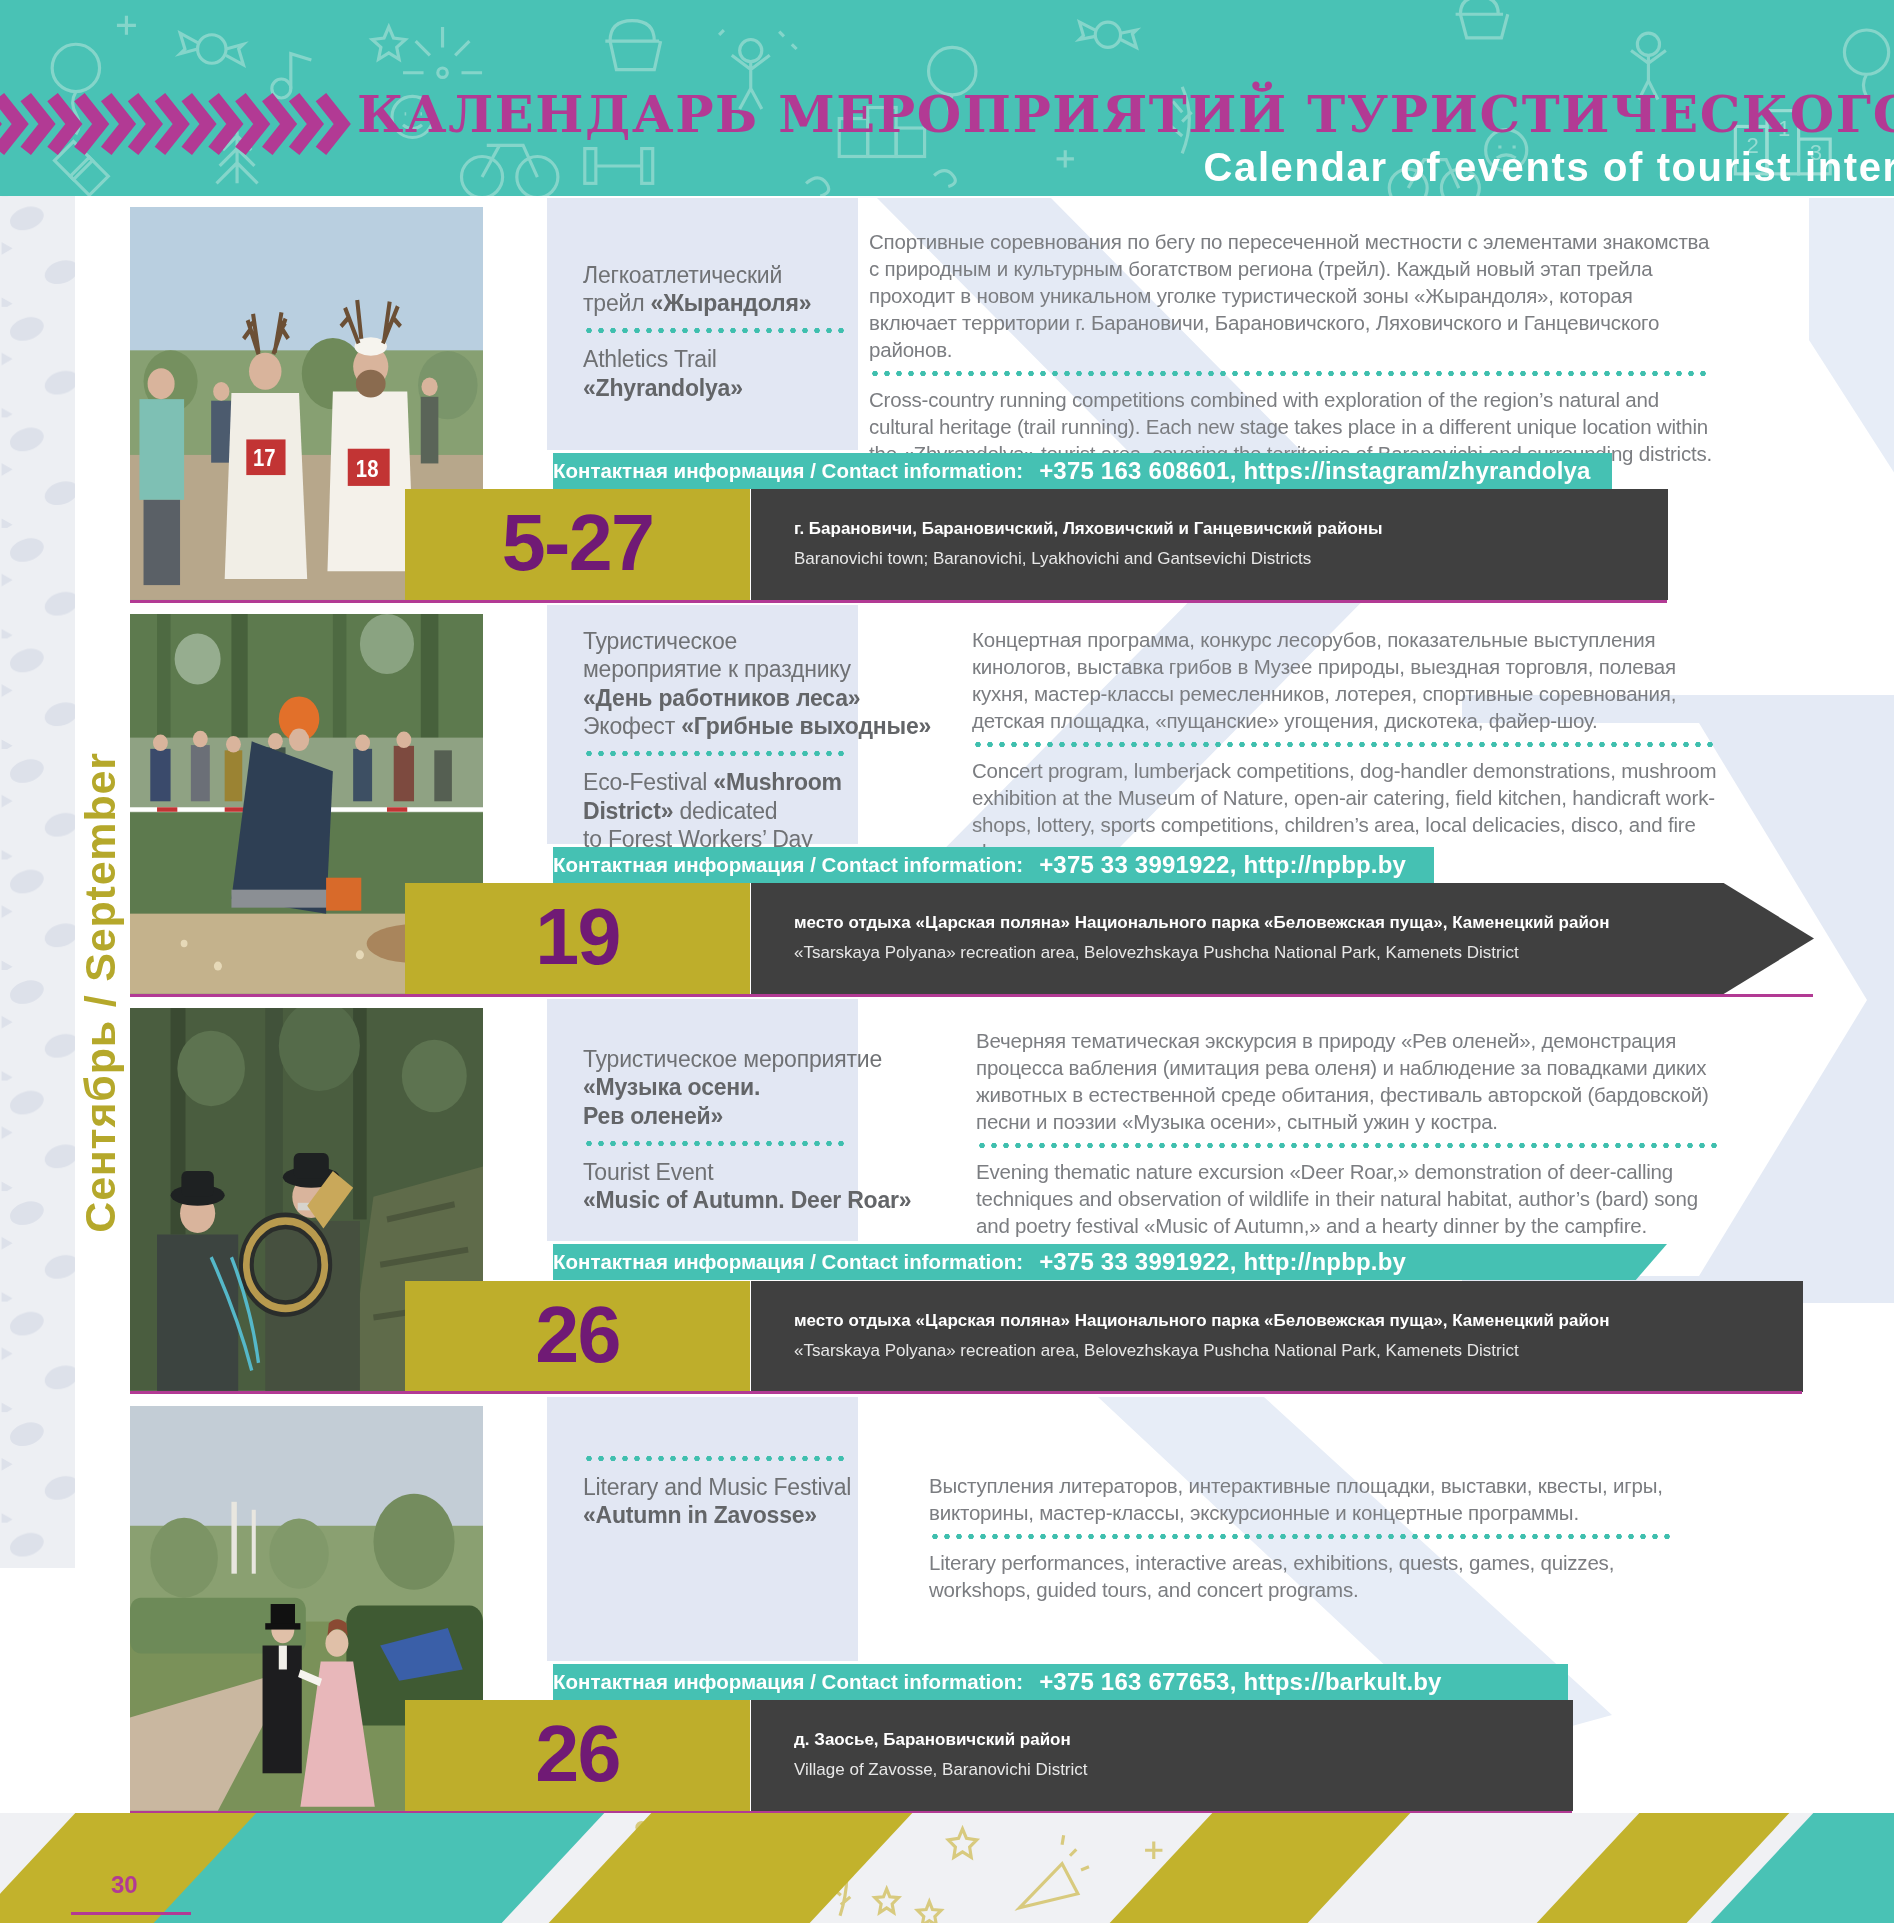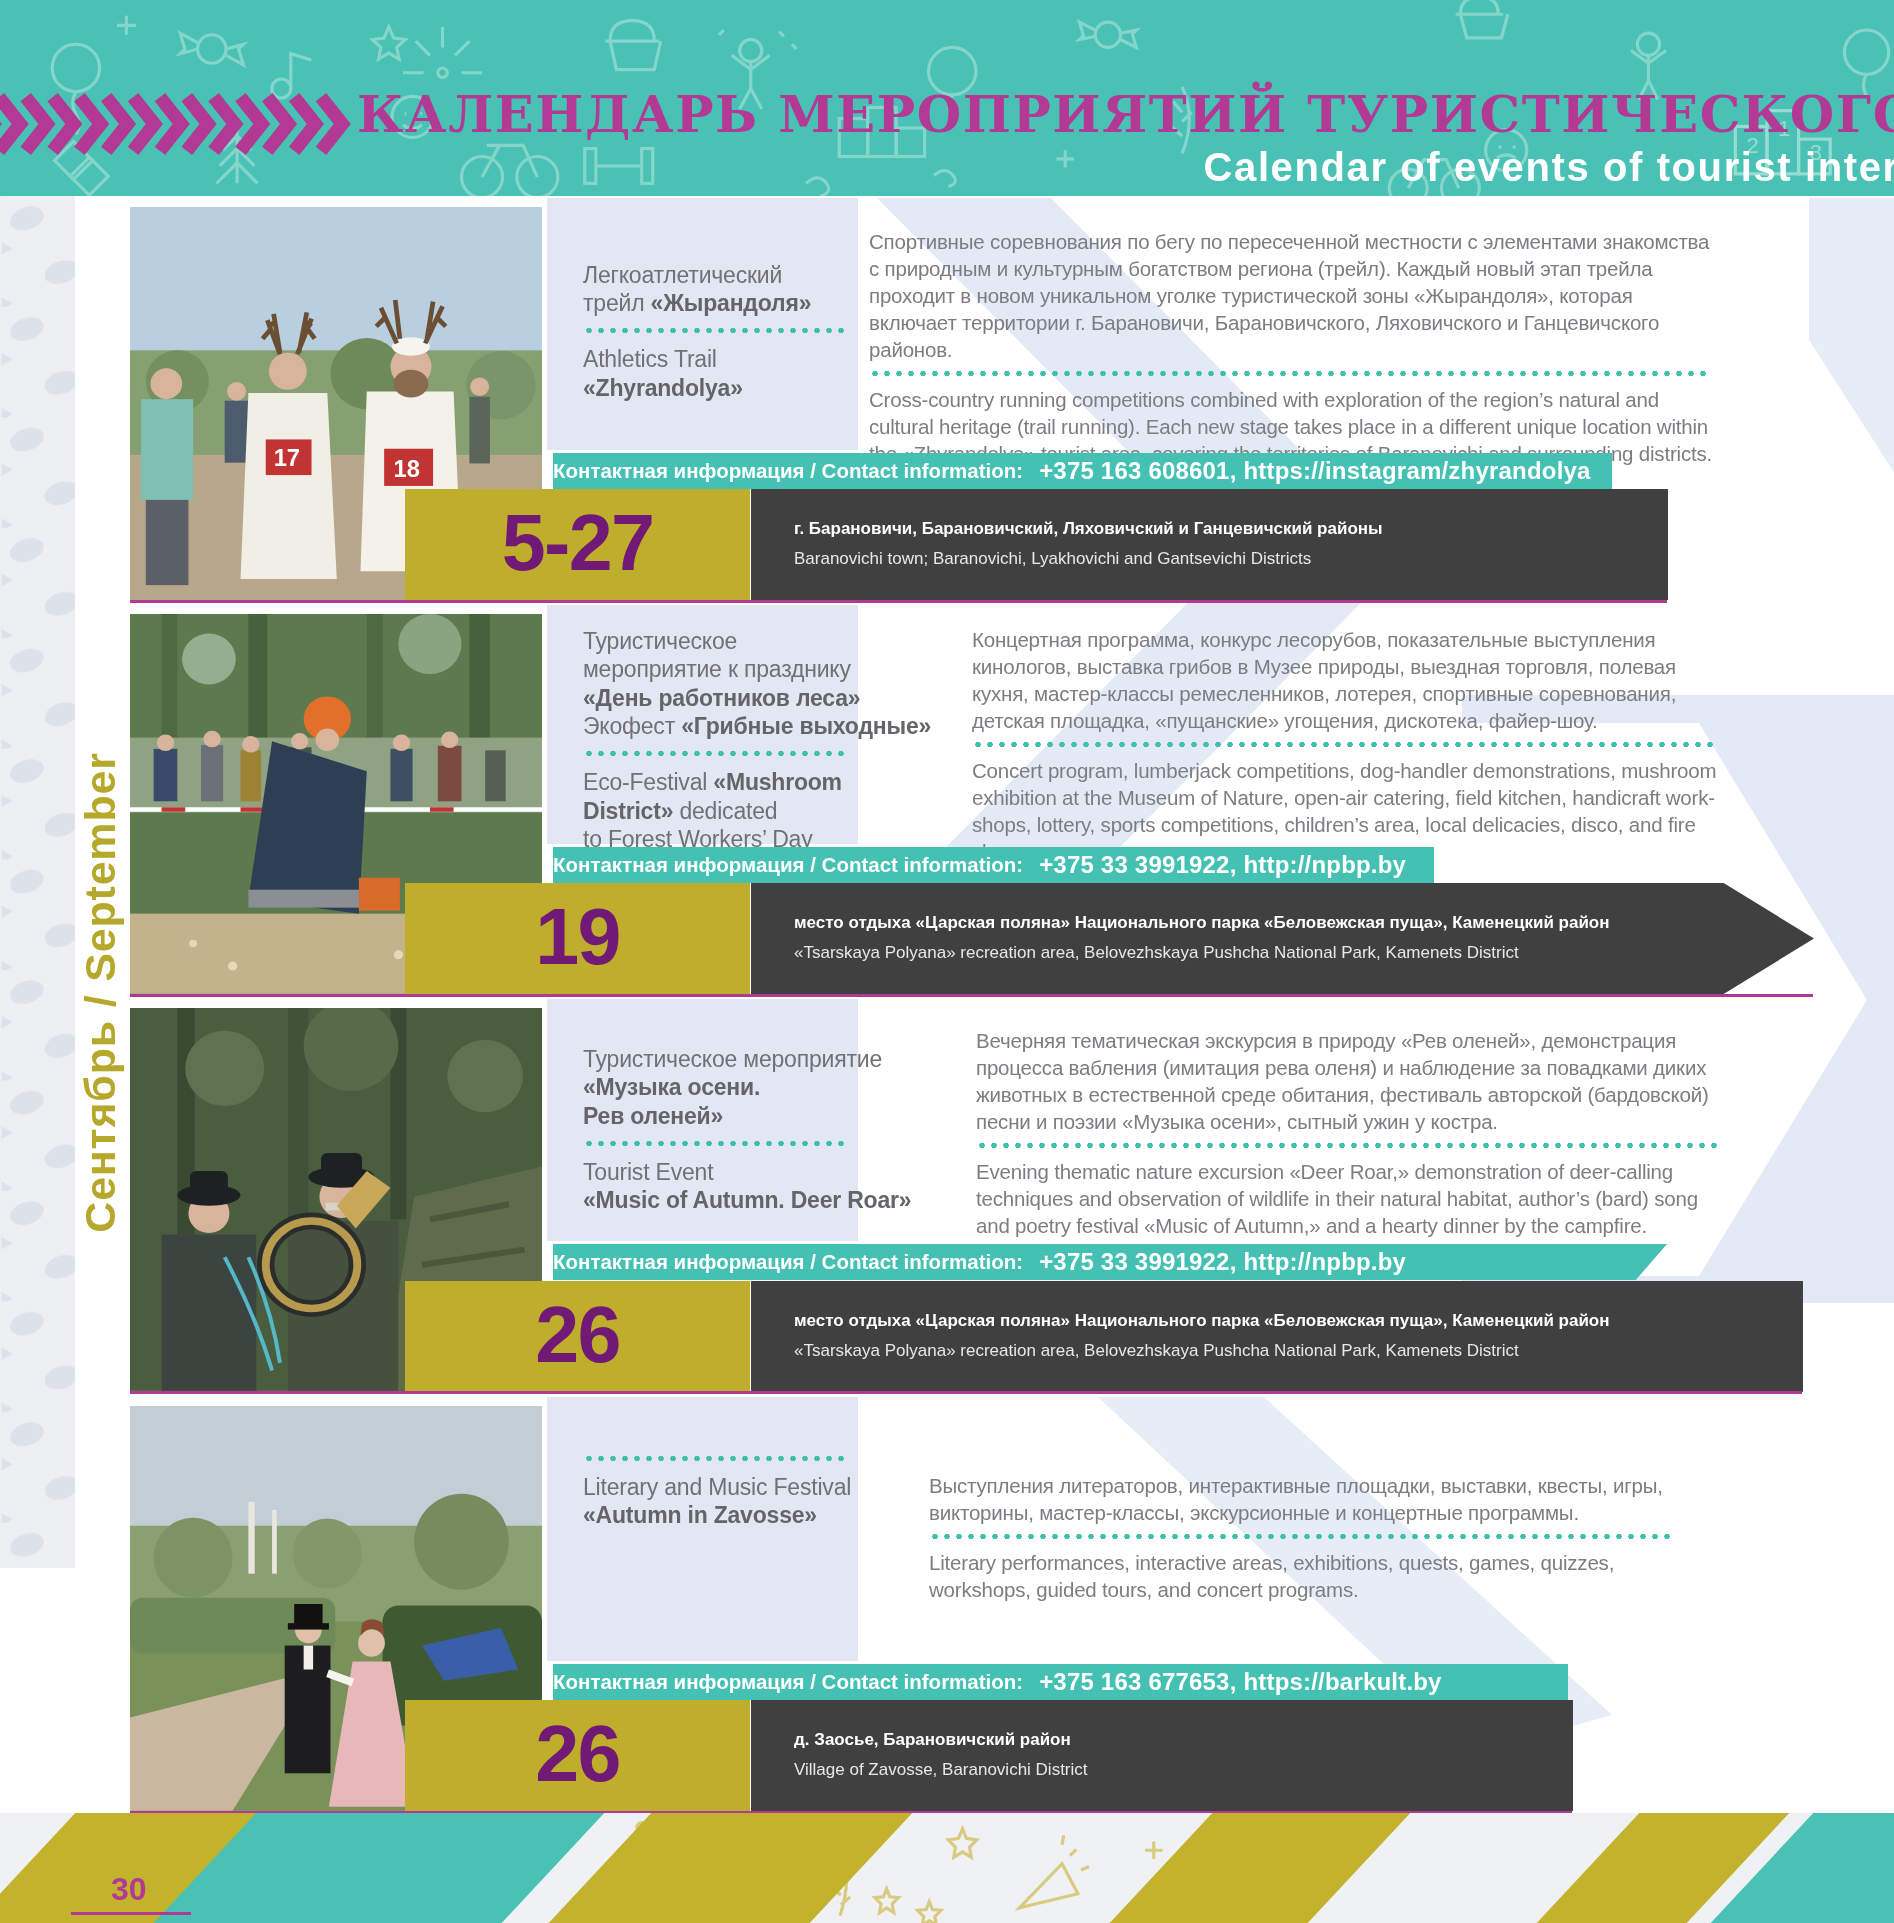--- a/index.html
+++ b/index.html
@@ -37,21 +37,21 @@
   .event{position:absolute;left:0;width:1895px;}
   .e1{top:196px;height:407px;--cb:257px;--row:293px;--tT:65px;--dT:32px;--dL:869px;--dW:845px;
       --cbW:1059px;--locW:917px;--hw:1537px;}
   .e2{top:603px;height:394px;--cb:244px;--row:280px;--tT:24px;--dT:23px;--dL:972px;--dW:751px;
       --cbW:881px;--locW:1063px;--hw:1683px;}
   .e3{top:997px;height:397px;--cb:247px;--row:284px;--tT:48px;--dT:30px;--dL:976px;--dW:751px;
       --cbW:1114px;--locW:1052px;--hw:1672px;}
   .e4{top:1395px;height:419px;--cb:269px;--row:305px;--tT:50px;--dT:77px;--dL:929px;--dW:751px;
       --cbW:1015px;--locW:822px;--hw:1442px;}
 
-  .photo{position:absolute;left:130px;top:11px;width:412px;bottom:3.2px;overflow:hidden;background:#9aa98a;}
+  .photo{position:absolute;left:130px;top:11px;width:353px;bottom:3.2px;overflow:hidden;background:#9aa98a;}
   .photo svg{display:block;width:100%;height:100%;}
 
   .panel{position:absolute;left:547px;top:1.6px;width:311px;height:calc(var(--cb) - 4.7px);background:#e2e7f3;}
 
   .tcol{position:absolute;left:583px;top:var(--tT);width:300px;color:#6f7174;}
   .tline{white-space:nowrap;font-size:23px;line-height:28.4px;letter-spacing:-0.2px;}
   .tline b{font-weight:700;color:#636568;}
   .dcol{position:absolute;left:var(--dL);top:var(--dT);width:var(--dW);color:#7b7d81;}
   .desc{margin:0;font-size:20.5px;line-height:27px;letter-spacing:-0.2px;}
   .dots{height:7.1px;background-image:radial-gradient(circle,#3fbfae 2.5px,rgba(63,191,174,0) 3px);
@@ -73,21 +73,21 @@
   .e2 .loc{clip-path:polygon(0 0,91.5% 0,100% 50%,91.5% 100%,0 100%);}
   .loc .lru{font-weight:700;}
   .loc .len{color:rgba(255,255,255,0.88);}
   .hairline{position:absolute;left:130px;bottom:0;height:3.2px;width:var(--hw);background:#b23a94;}
 
   
   .footer{position:absolute;left:0;top:1813px;width:1895px;height:110px;background:#f0f1f4;overflow:hidden;}
   .stripe{position:absolute;top:0;height:110px;transform:skewX(-43deg);}
   .st-teal{background:#49c2b5;}
   .st-olive{background:#c2b22c;}
-  .pagenum{position:absolute;left:111px;top:1871px;font-size:32px;font-weight:700;color:#b23a94;}
+  .pagenum{position:absolute;left:111px;top:1871px;font-size:24px;font-weight:700;color:#b23a94;}
   .pagenum-line{position:absolute;left:71px;top:1912px;width:120px;height:3.2px;background:#b23a94;}
   .footer svg{position:absolute;left:0;top:0;}
 </style>
 </head>
 <body>
 
 <div class="page">
 
   <div class="bgshape bg-chevA"></div>
   <div class="bgshape bg-rectB"></div>

